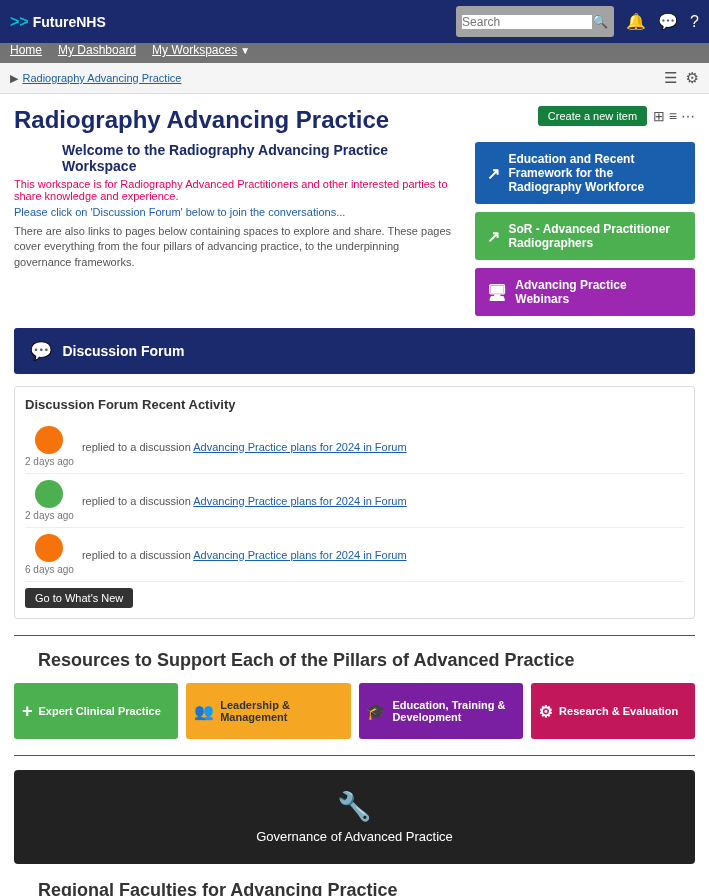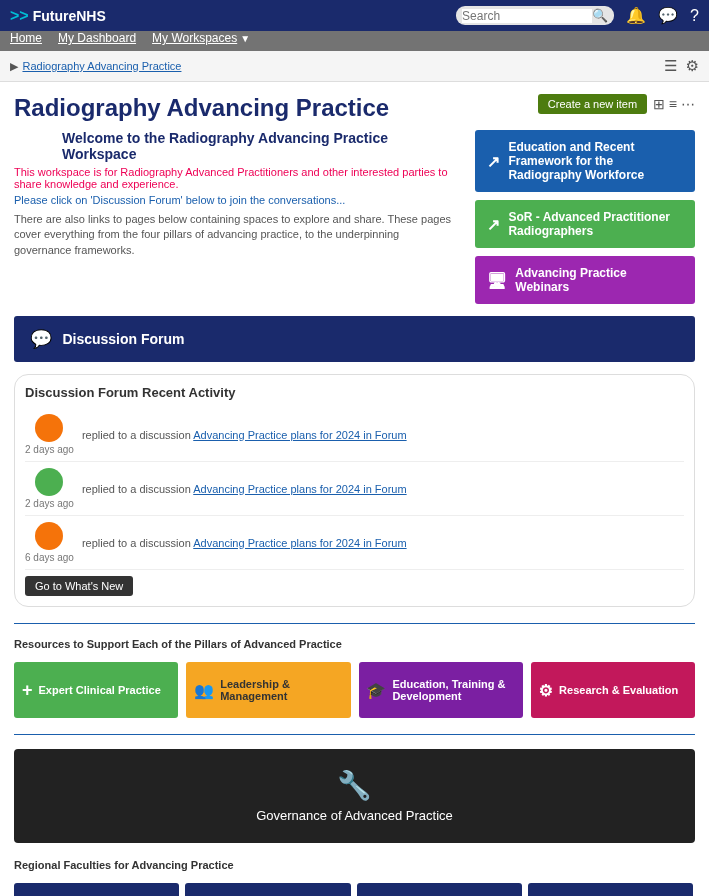--- a/index.html
+++ b/index.html
@@ -11,21 +11,21 @@
       display: flex;
       align-items: center;
       padding: 6px 10px;
       justify-content: space-between;
     }
     .top-bar-left { display: flex; align-items: center; gap: 4px; }
     .logo-arrows { color: #00bcd4; font-size: 16px; font-weight: bold; }
     .logo-text { color: white; font-size: 14px; font-weight: bold; }
     .top-bar-right { display: flex; align-items: center; gap: 12px; }
     .top-bar-right .icon { color: white; font-size: 16px; cursor: pointer; }
-    .search-box { display: flex; align-items: center; background: #e5e5e5; border-radius: 9px; padding: 2px 6px; }
+    .search-box { display: flex; align-items: center; background: #a3a3a3; border-radius: 3px; padding: 8px 6px; }
     .search-box input { border: none; outline: none; font-size: 12px; width: 130px; }
     .search-box .search-icon { color: #333; font-size: 13px; }
 
     
     .nav-bar {
       background: #737373;
       display: flex;
       align-items: center;
       padding: 0 10px 6px;
       gap: 16px;
@@ -45,21 +45,21 @@
     }
     .breadcrumb-left { display: flex; align-items: center; gap: 4px; }
     .breadcrumb-right { display: flex; gap: 8px; font-size: 15px; color: #555; }
 
     
     .main { padding: 12px 14px; }
 
     .page-title { font-size: 24px; font-weight: bold; color: #1a2a6c; margin-bottom: 8px; }
     .create-bar { display: flex; justify-content: space-between; align-items: flex-start; }
     .create-btn {
-      background: #4d7c0f;
+      background: #15803d;
       color: white;
       padding: 4px 10px;
       font-size: 11px;
       border-radius: 3px;
       cursor: pointer;
       white-space: nowrap;
       display: flex;
       align-items: center;
       gap: 4px;
     }
@@ -128,21 +128,21 @@
       cursor: pointer;
       display: flex;
       align-items: center;
       gap: 10px;
       margin-bottom: 12px;
     }
 
     
     .forum-activity {
       border: 1px solid #ddd;
-      border-radius: 14px;
+      border-radius: 3px;
       padding: 10px;
       margin-bottom: 16px;
     }
     .forum-activity-title { font-size: 13px; font-weight: bold; color: #333; margin-bottom: 8px; }
     .activity-item {
       display: flex;
       align-items: center;
       gap: 8px;
       padding: 6px 0;
       border-bottom: 1px solid #eee;
@@ -166,21 +166,21 @@
       border-radius: 3px;
       cursor: pointer;
       margin-top: 6px;
       display: inline-block;
     }
 
     
     .section-divider { border: none; border-top: 1px solid #1a5fad; margin: 10px 0 14px; }
 
     
-    .section-title { font-size: 11px; font-weight: bold; color: #333; margin-bottom: 12px; }
+    .section-title { font-size: 18px; font-weight: bold; color: #333; margin-bottom: 12px; margin-left: 24px; }
 
     .pillars-grid { display: flex; gap: 8px; margin-bottom: 16px; flex-wrap: nowrap; }
     .pillar-card {
       flex: 1;
       padding: 10px 8px;
       border-radius: 3px;
       color: white;
       font-size: 11px;
       font-weight: bold;
       cursor: pointer;

